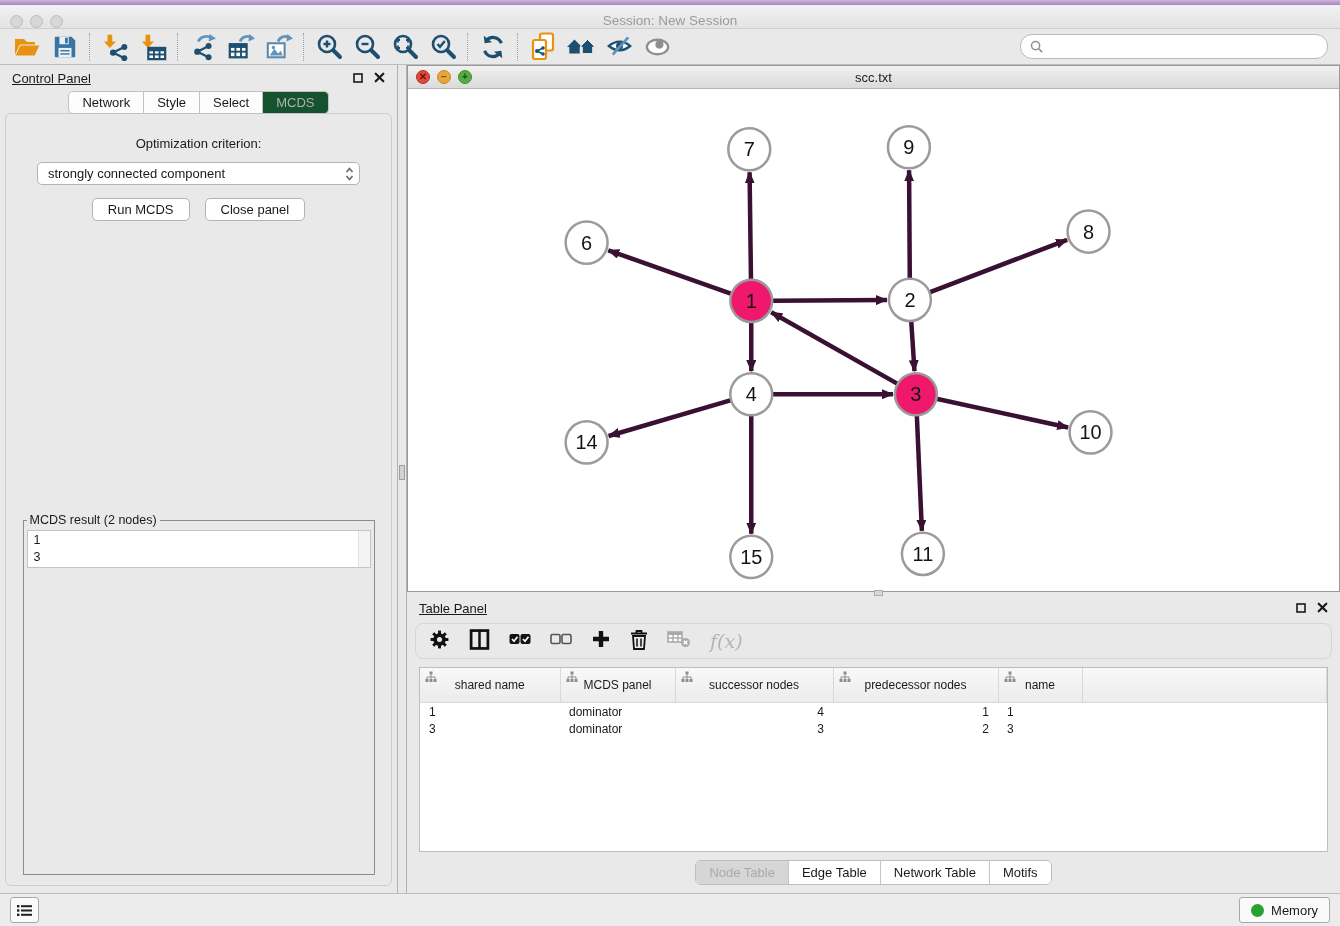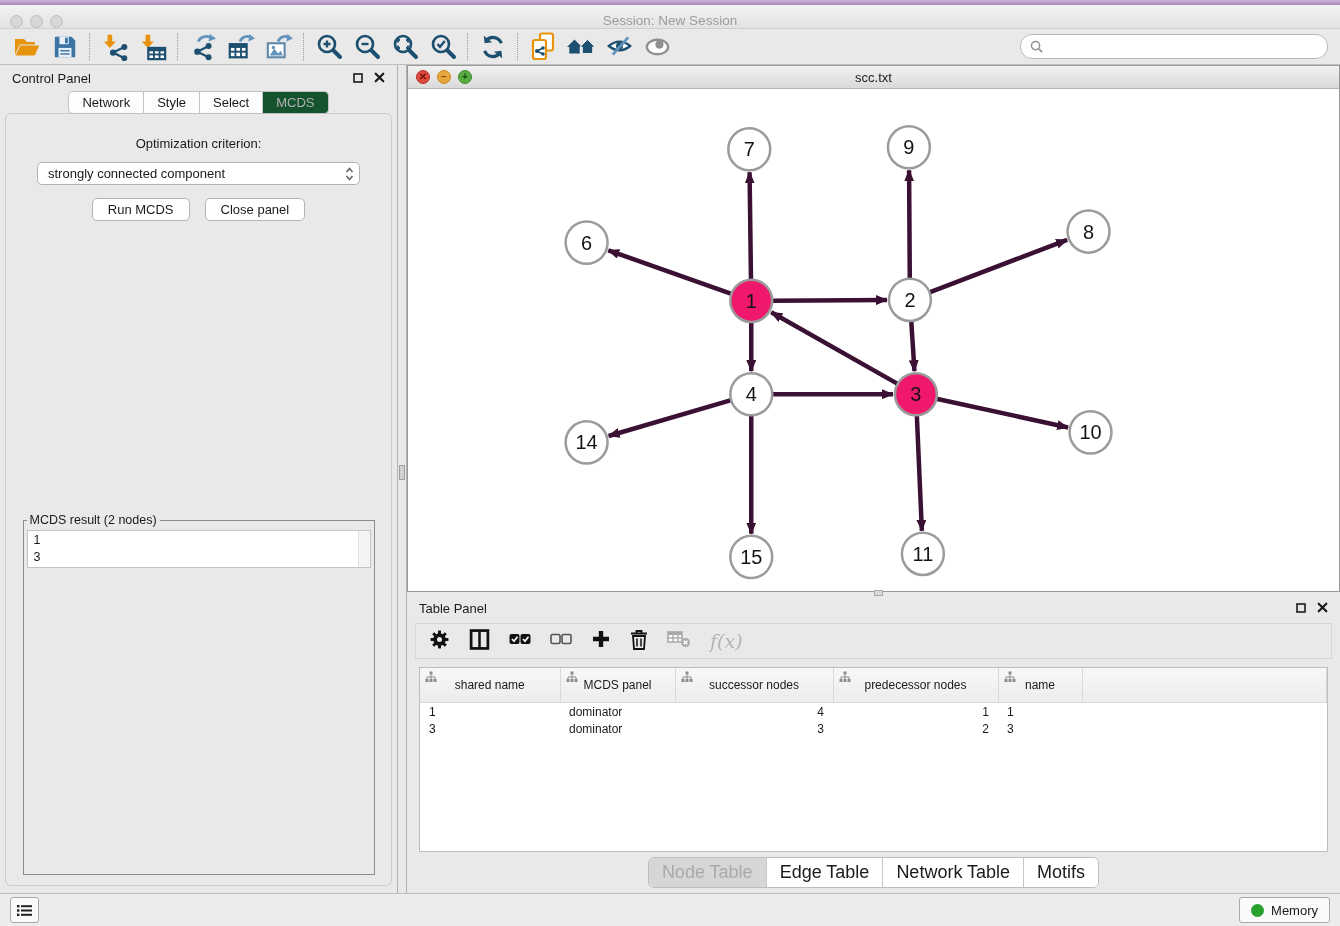--- a/index.html
+++ b/index.html
@@ -16,21 +16,21 @@
   .toolbar{height:35px;background:#e9e9e9;border-bottom:1px solid #bdbdbd;display:flex;align-items:center;padding:0 8px;}
   .tb-btn{width:38px;height:30px;display:flex;align-items:center;justify-content:center;}
   .tb-sep{width:1px;height:28px;border-left:1px dotted #9d9d9d;margin:0 5px;}
   .searchbox{margin-left:auto;margin-right:4px;width:288px;height:23px;background:#fff;border:1px solid #b9b9b9;
              border-radius:12px;display:flex;align-items:center;padding:0 9px;gap:6px;}
   .searchbox input{border:0;outline:0;background:transparent;flex:1;font-size:13px;font-family:"Liberation Sans",sans-serif;}
   
   .main{display:flex;height:828px;}
   
   .control-panel{width:397px;background:#e9e9e9;display:flex;flex-direction:column;}
-  .panel-header{height:26px;display:flex;align-items:center;padding:0 12px;font-size:13px;flex:0 0 auto;}
+  .panel-header{height:26px;display:flex;align-items:center;padding:0 12px;font-size:13px;flex:0 0 auto;text-decoration:underline;}
   .panel-winbtns{margin-left:auto;display:flex;gap:11px;align-items:center;}
   .cp-tabs{display:flex;justify-content:center;position:relative;z-index:2;margin-bottom:-1px;flex:0 0 auto;}
   .tab{padding:3px 13px;font-size:13px;background:#fdfdfd;border:1px solid #c2c2c2;border-left-width:0;cursor:default;}
   .tab:first-child{border-left-width:1px;border-radius:5px 0 0 5px;}
   .tab:last-child{border-radius:0 5px 5px 0;}
   .tab.active{background:#14532d;color:#b0b0b0;}
   .cp-content{flex:1;margin:0 5px 7px;border:1px solid #cdcdcd;border-radius:6px;background:#e9e9e9;
               display:flex;flex-direction:column;align-items:center;padding:22px 10px 10px;min-height:0;}
   .opt-label{font-size:13px;margin-bottom:11px;}
   .select-box{width:306px;height:21px;border:1px solid #b3b3b3;border-radius:5px;background:#fff;
@@ -57,35 +57,35 @@
   .tlc.red{background:#e0483e;border:1px solid #b23228;color:#73110b;}
   .tlc.yellow{background:#e7a63b;border:1px solid #c78a20;color:#7d5208;}
   .tlc.green{background:#57ab42;border:1px solid #3c8f2c;color:#14500c;}
   .net-title{position:absolute;left:0;right:0;text-align:center;font-size:13px;color:#222;}
   .canvas{flex:1;position:relative;background:#fff;}
   .canvas svg{position:absolute;inset:0;width:100%;height:100%;}
   .h-split{height:3px;background:#e9e9e9;position:relative;}
   .h-grip{position:absolute;left:50%;top:-2px;width:9px;height:6px;background:#d8d8d8;border:1px solid #ababab;box-sizing:border-box;}
   
   .table-panel{flex:1;display:flex;flex-direction:column;min-height:0;}
-  .tp-toolbar{height:34px;margin:2px 8px 0;border:1px solid #d6d6d6;border-radius:0;display:flex;align-items:center;
+  .tp-toolbar{height:34px;margin:2px 8px 0;border:1px solid #d6d6d6;border-radius:8px;display:flex;align-items:center;
               gap:19px;padding:0 13px;flex:0 0 auto;}
   .fx{font-family:"DejaVu Serif",serif;font-style:italic;font-size:19px;color:#b3b3b3;}
   .tablewrap{margin:8px 12px 0;height:183px;background:#fff;border:1px solid #bdbdbd;overflow:hidden;flex:0 0 auto;}
   table.datatable{border-collapse:collapse;width:100%;font-size:12px;table-layout:fixed;}
   table.datatable th{height:34px;background:linear-gradient(#f8f8f8,#ececec);border:1px solid #d9d9d9;border-top:0;
                      font-weight:normal;position:relative;padding:0;overflow:hidden;white-space:nowrap;}
   table.datatable th:first-child{border-left:0;}
   table.datatable th .col-icon{position:absolute;left:5px;top:3px;}
   table.datatable td{height:17px;padding:0 9px;overflow:hidden;white-space:nowrap;}
   td.num{text-align:right;}
   
   .tp-tabs{flex:1;display:flex;align-items:center;justify-content:center;}
   .tab-group{display:inline-flex;border:1px solid #bdbdbd;border-radius:6px;overflow:hidden;background:#fff;}
-  .ttab{padding:4px 13px;font-size:18px;background:#fff;border-right:1px solid #c6c6c6;cursor:default;}
+  .ttab{padding:4px 13px;font-size:13px;background:#fff;border-right:1px solid #c6c6c6;cursor:default;}
   .ttab:last-child{border-right:0;}
   .ttab.active{background:#d6d6d6;color:#aaaaaa;}
   
   .statusbar{height:32px;border-top:1px solid #bdbdbd;background:#ececec;display:flex;align-items:center;padding:0 10px;}
   .list-btn{width:27px;height:24px;border:1px solid #a9a9a9;border-radius:3px;background:#fafafa;
             display:flex;align-items:center;justify-content:center;}
   .memory-btn{margin-left:auto;height:24px;border:1px solid #a9a9a9;border-radius:3px;background:#fafafa;
               display:flex;align-items:center;gap:7px;padding:0 11px;font-size:13px;}
   .green-dot{width:13px;height:13px;border-radius:50%;background:#28a12e;}
 </style>

